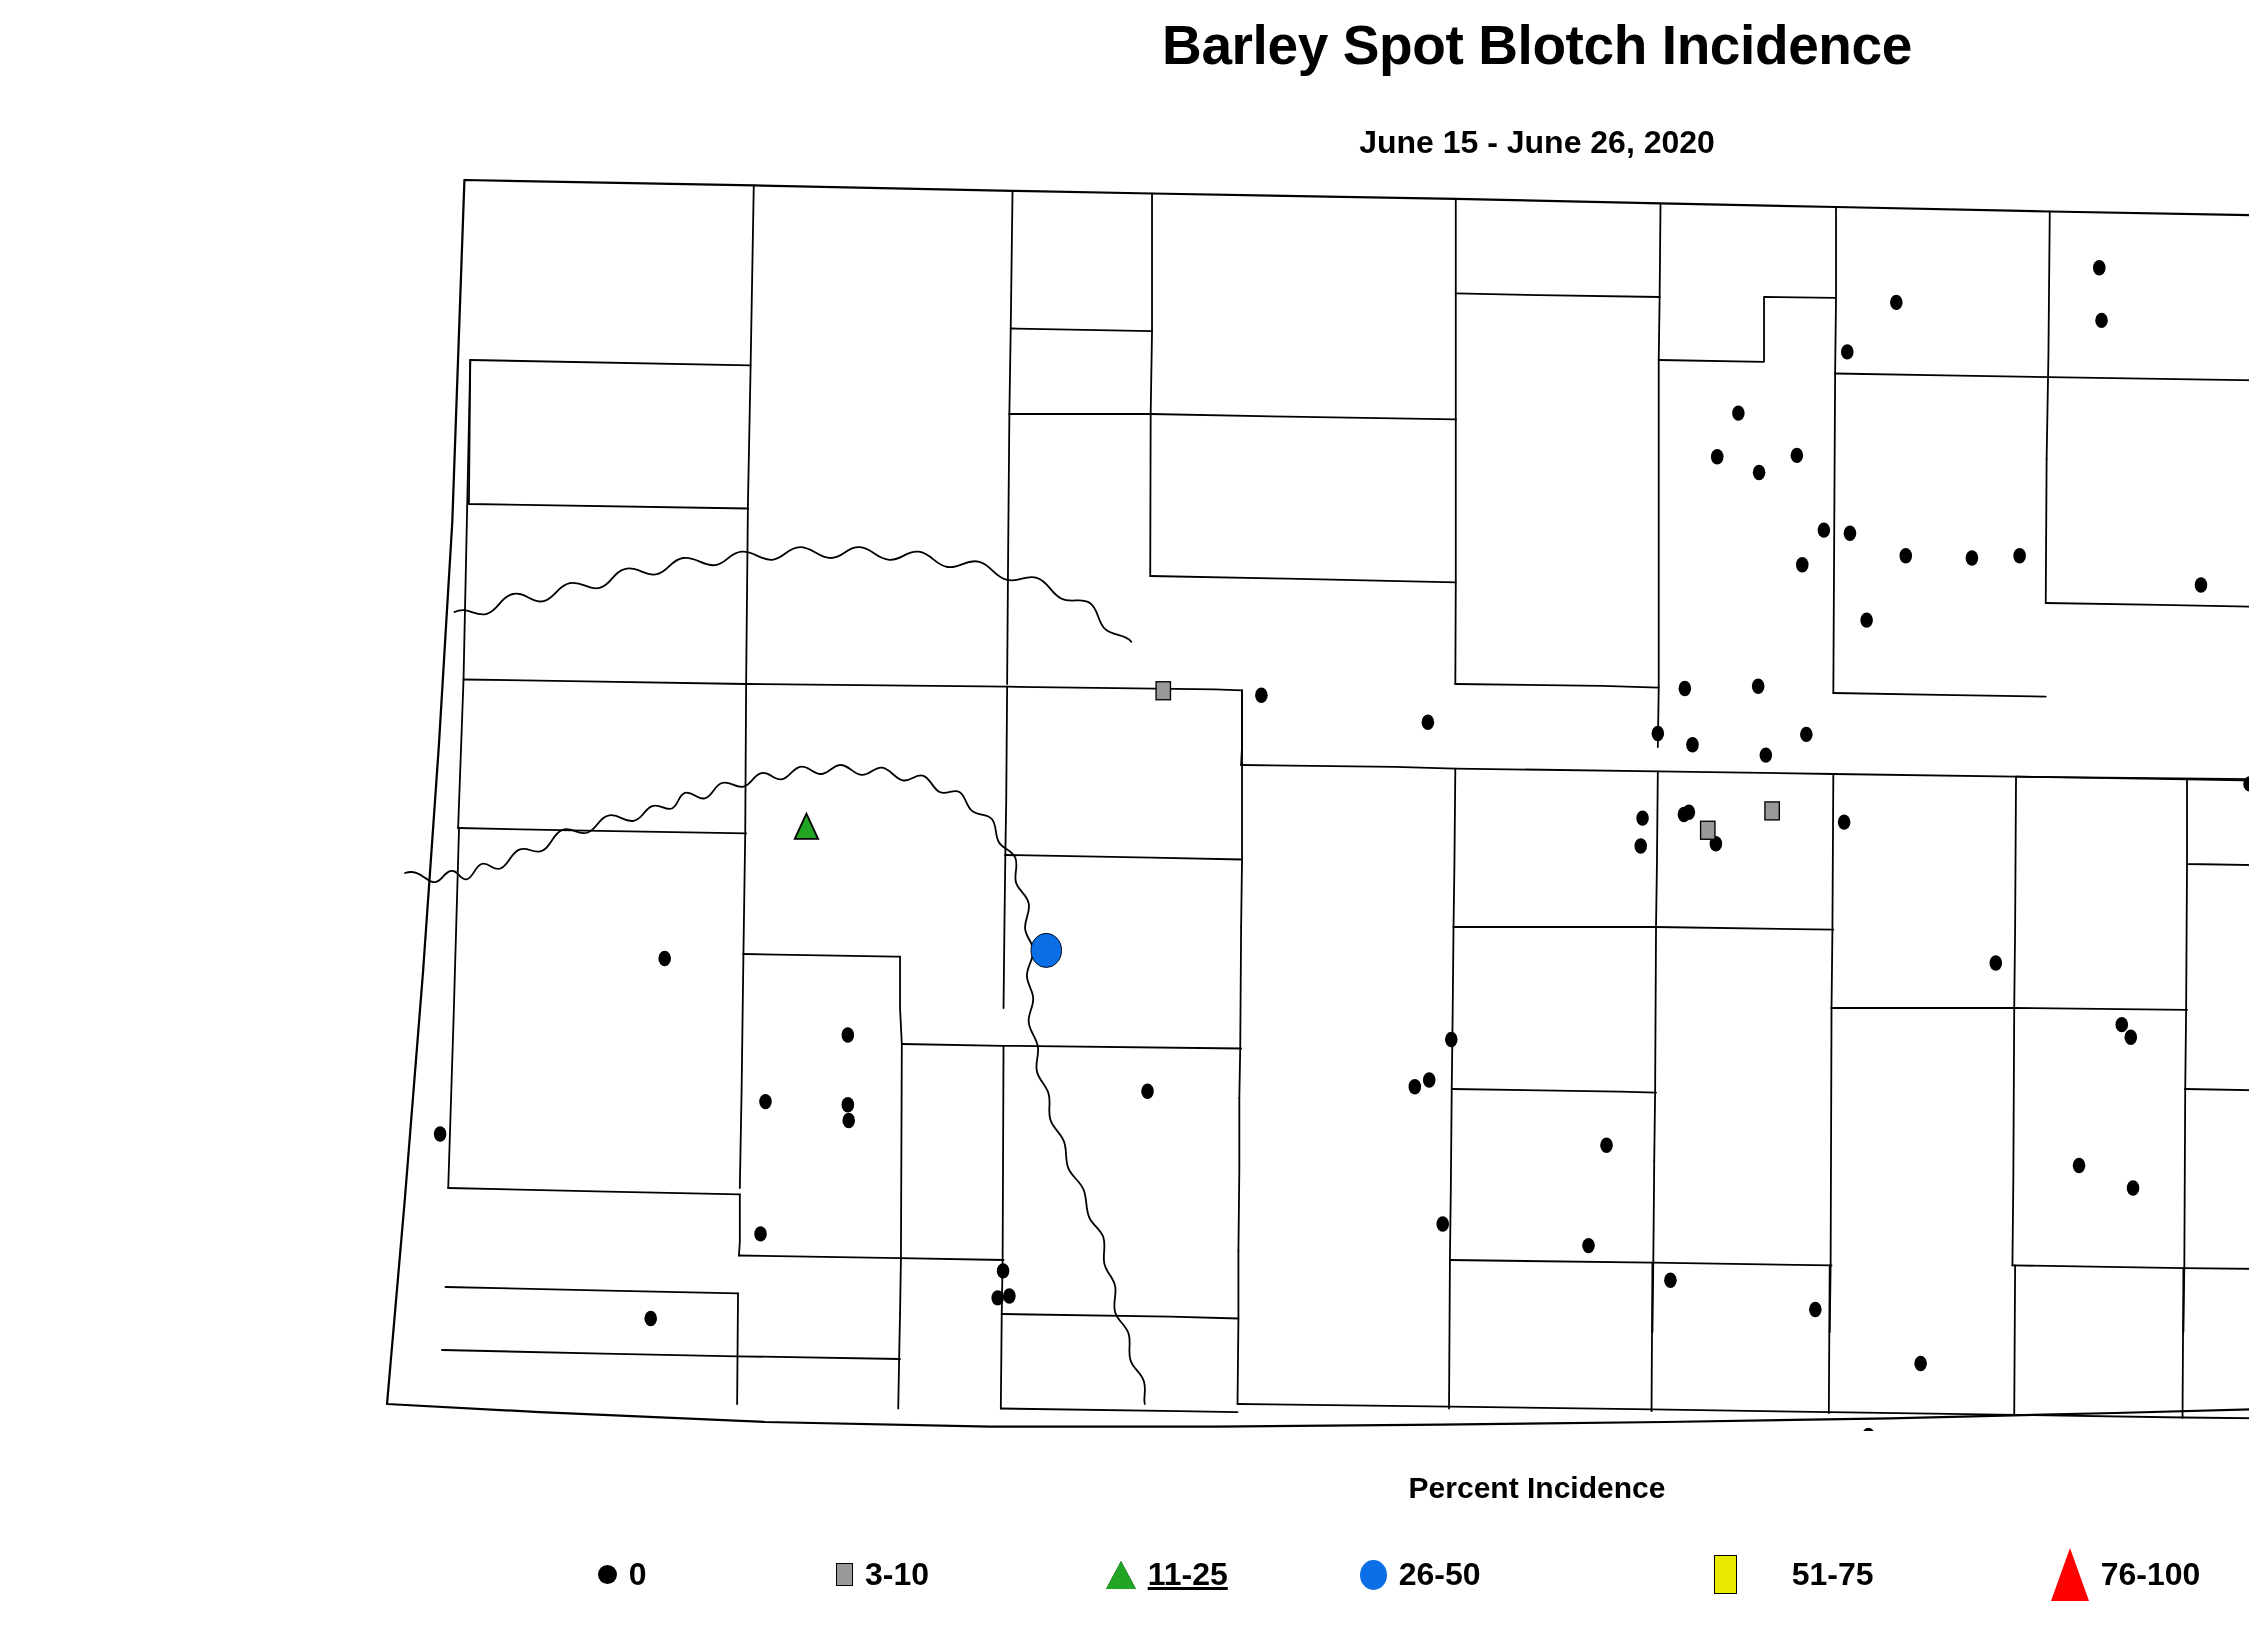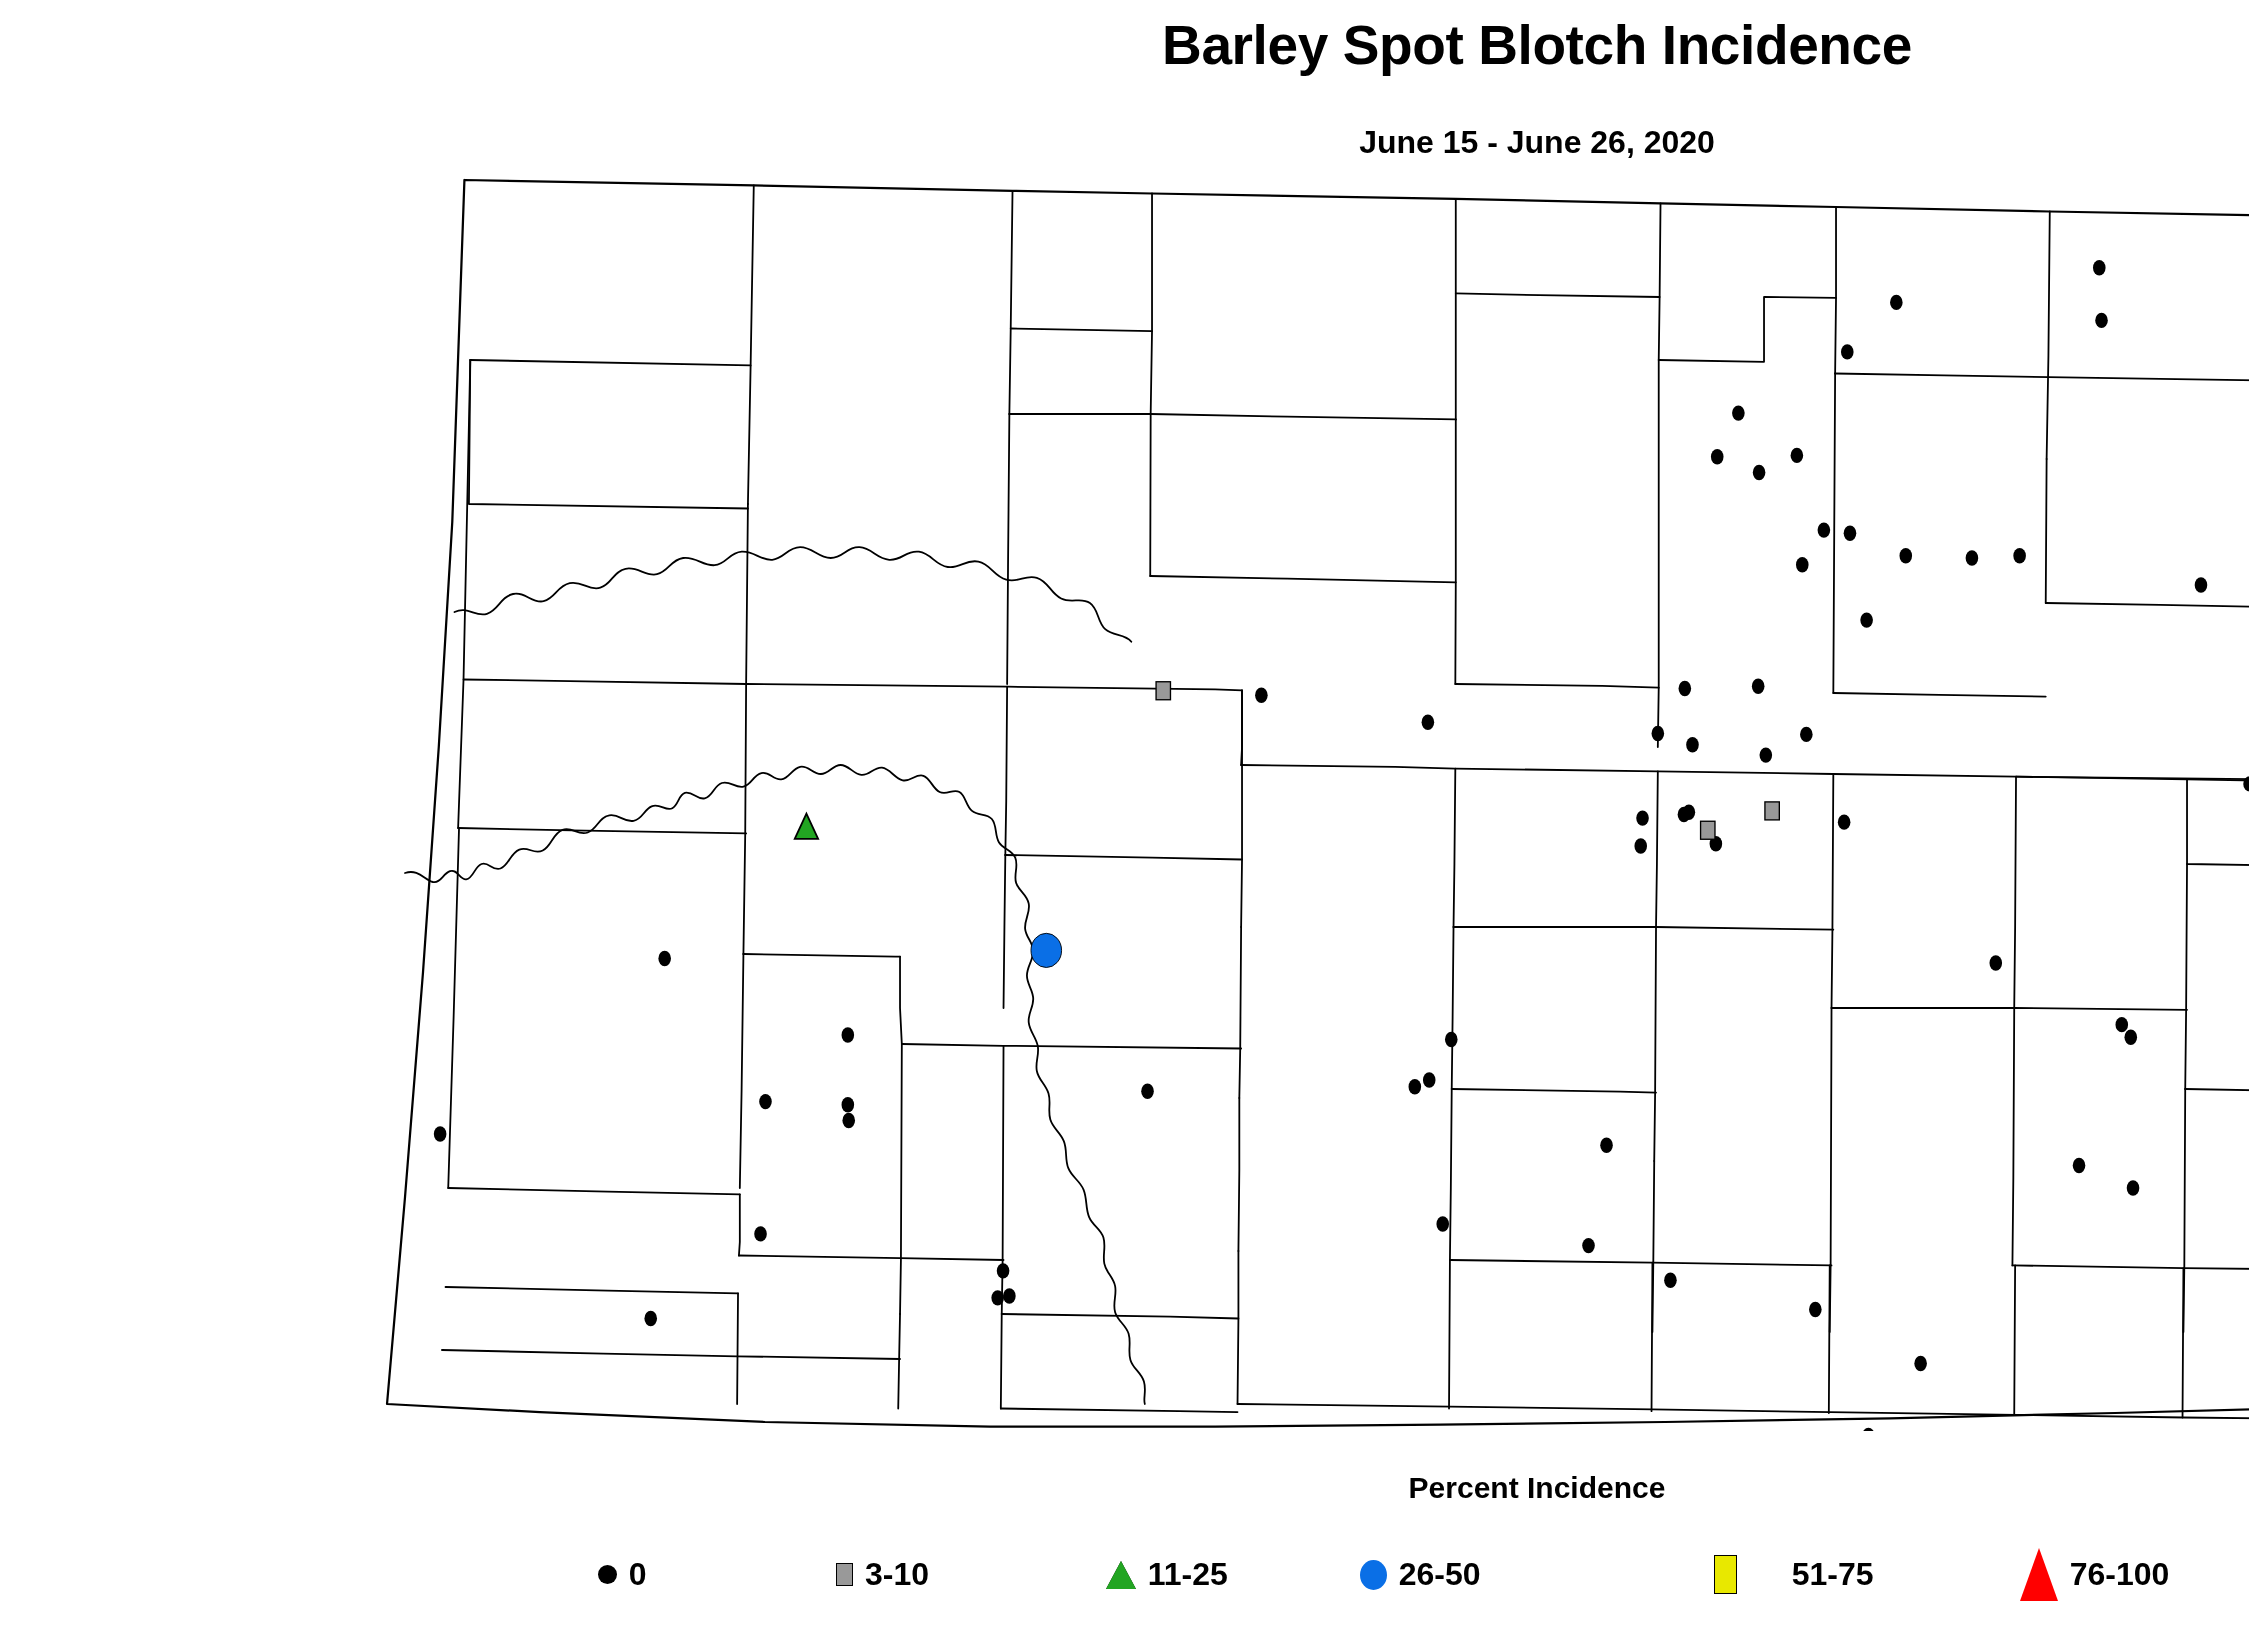--- a/index.html
+++ b/index.html
@@ -272,30 +272,30 @@
 
 <div id="legend-row">
   <div class="legend-item" style="left:0px;">
     <span class="mk mk-circle" style="width:19px;height:19px;background:#000000;"></span>
     <span class="legend-label">0</span>
   </div>
   <div class="legend-item" style="left:238px;">
     <span class="mk mk-square" style="width:15.3px;height:21px;background:#999999;"></span>
     <span class="legend-label">3-10</span>
   </div>
-  <div class="legend-item" style="left:508px;">
+  <div class="legend-item" style="left:508px;text-decoration:underline;">
     <span class="mk mk-tri" style="border-bottom:28px solid #22A522;filter:drop-shadow(0 0 0 #000);"></span>
     <span class="legend-label">11-25</span>
   </div>
   <div class="legend-item" style="left:762px;">
     <span class="mk mk-circle" style="width:27px;height:30px;background:#0A6FE6;"></span>
     <span class="legend-label">26-50</span>
   </div>
   <div class="legend-item" style="left:1116px;gap:43px;">
     <span class="mk mk-square" style="width:21px;height:37px;background:#E8E800;"></span>
     <span class="legend-label">51-75</span>
   </div>
-  <div class="legend-item" style="left:1422px;">
+  <div class="legend-item" style="left:1453px;">
     <span class="mk mk-tri" style="border-left-width:19px;border-right-width:19px;border-bottom:53px solid #FF0000;"></span>
     <span class="legend-label">76-100</span>
   </div>
 </div>
 
 
 </body></html>

